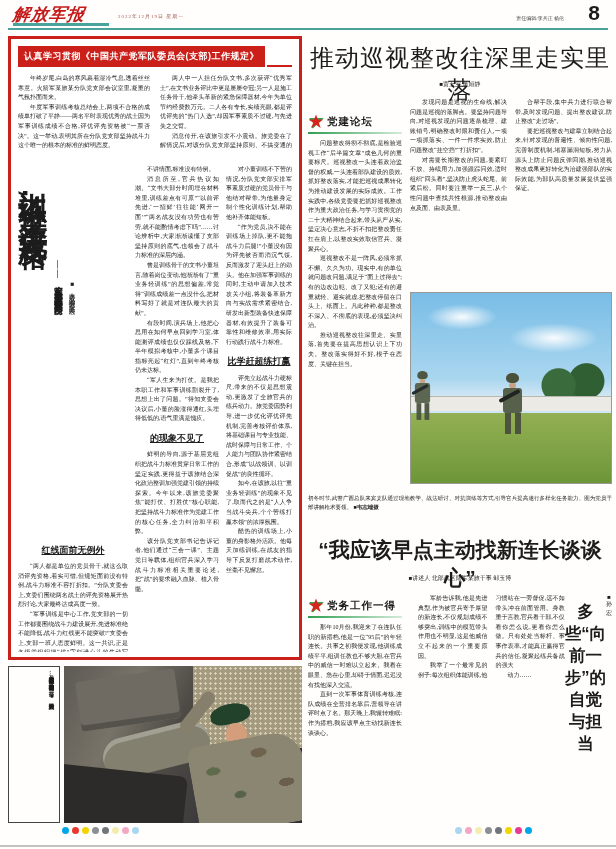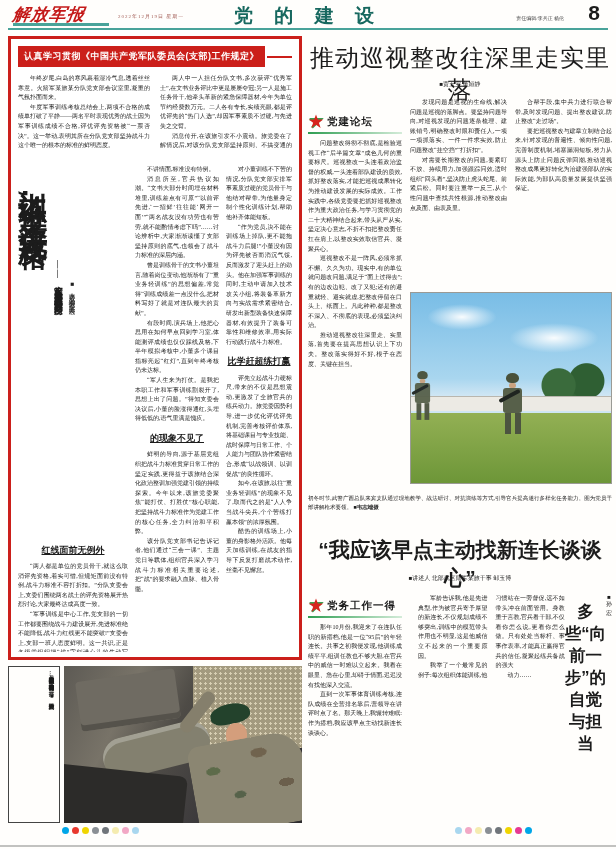--- a/index.html
+++ b/index.html
@@ -25,21 +25,21 @@
 
   
   .col { font-size:6px; line-height:1.6; text-align:justify; color:#1d1d1d; overflow:hidden; }
   .col p { margin:0; text-indent:2em; }
   .subhead { font-size:9px; font-weight:bold; text-align:center; text-indent:0;
     margin:7px 0 5px; font-family:"Liberation Sans",sans-serif;text-decoration:underline; }
 
   
   .lead-box { left:8px; top:36px; width:294px; height:624px; border:3px solid #cb1f1a;
     background:#fff; padding:5px 7px; display:flex; flex-direction:column; }
-  .kicker-row { display:flex; align-items:center; margin-top:2px; }
+  .kicker-row { display:flex; align-items:flex-end; margin-top:2px; }
   .kicker { background:#cb1f1a; color:#fff; font-size:9px; font-weight:bold; padding:4px 6px;
     letter-spacing:.5px; font-family:"Liberation Sans",sans-serif; white-space:nowrap; }
   .kicker-line { flex:1; height:2px; background:#cb1f1a; margin-left:2px; }
   .intro { margin-top:7px; height:86px; column-count:2; column-gap:10px; }
   .lead-main { flex:1; display:flex; gap:7px; margin-top:5px; overflow:hidden; }
   .left-stack { width:110px; display:flex; flex-direction:column; }
   .trio { height:372px; display:flex; overflow:hidden; }
   .v-headline { writing-mode:vertical-rl; font-size:29px; font-weight:900; letter-spacing:4px;
     line-height:1.05; font-family:"Liberation Sans",sans-serif; padding-top:4px; }
   .v-subtitle { writing-mode:vertical-rl; font-size:8.5px; font-weight:bold; letter-spacing:1px;
@@ -138,21 +138,20 @@
   .legs div { width:6px; height:21px; background:#4c5440; }
 </style>
 </head>
 <body>
 
 <div class="page">
 
   <div class="abs masthead">解放军报</div>
   <div class="abs masthead-rule"></div>
   <div class="abs dateline">2022年12月19日 星期一</div>
-  <div class="abs section-title">党 的 建 设</div>
   <div class="abs editor-line">责任编辑/李兵正 杨伦</div>
   <div class="abs page-number">8</div>
   <div class="abs header-rule"></div>
 
   <div class="abs lead-box">
     <div class="kicker-row">
       <span class="kicker">认真学习贯彻《中国共产党军队委员会(支部)工作规定》</span>
       <span class="kicker-line"></span>
     </div>
     <div class="intro col">

